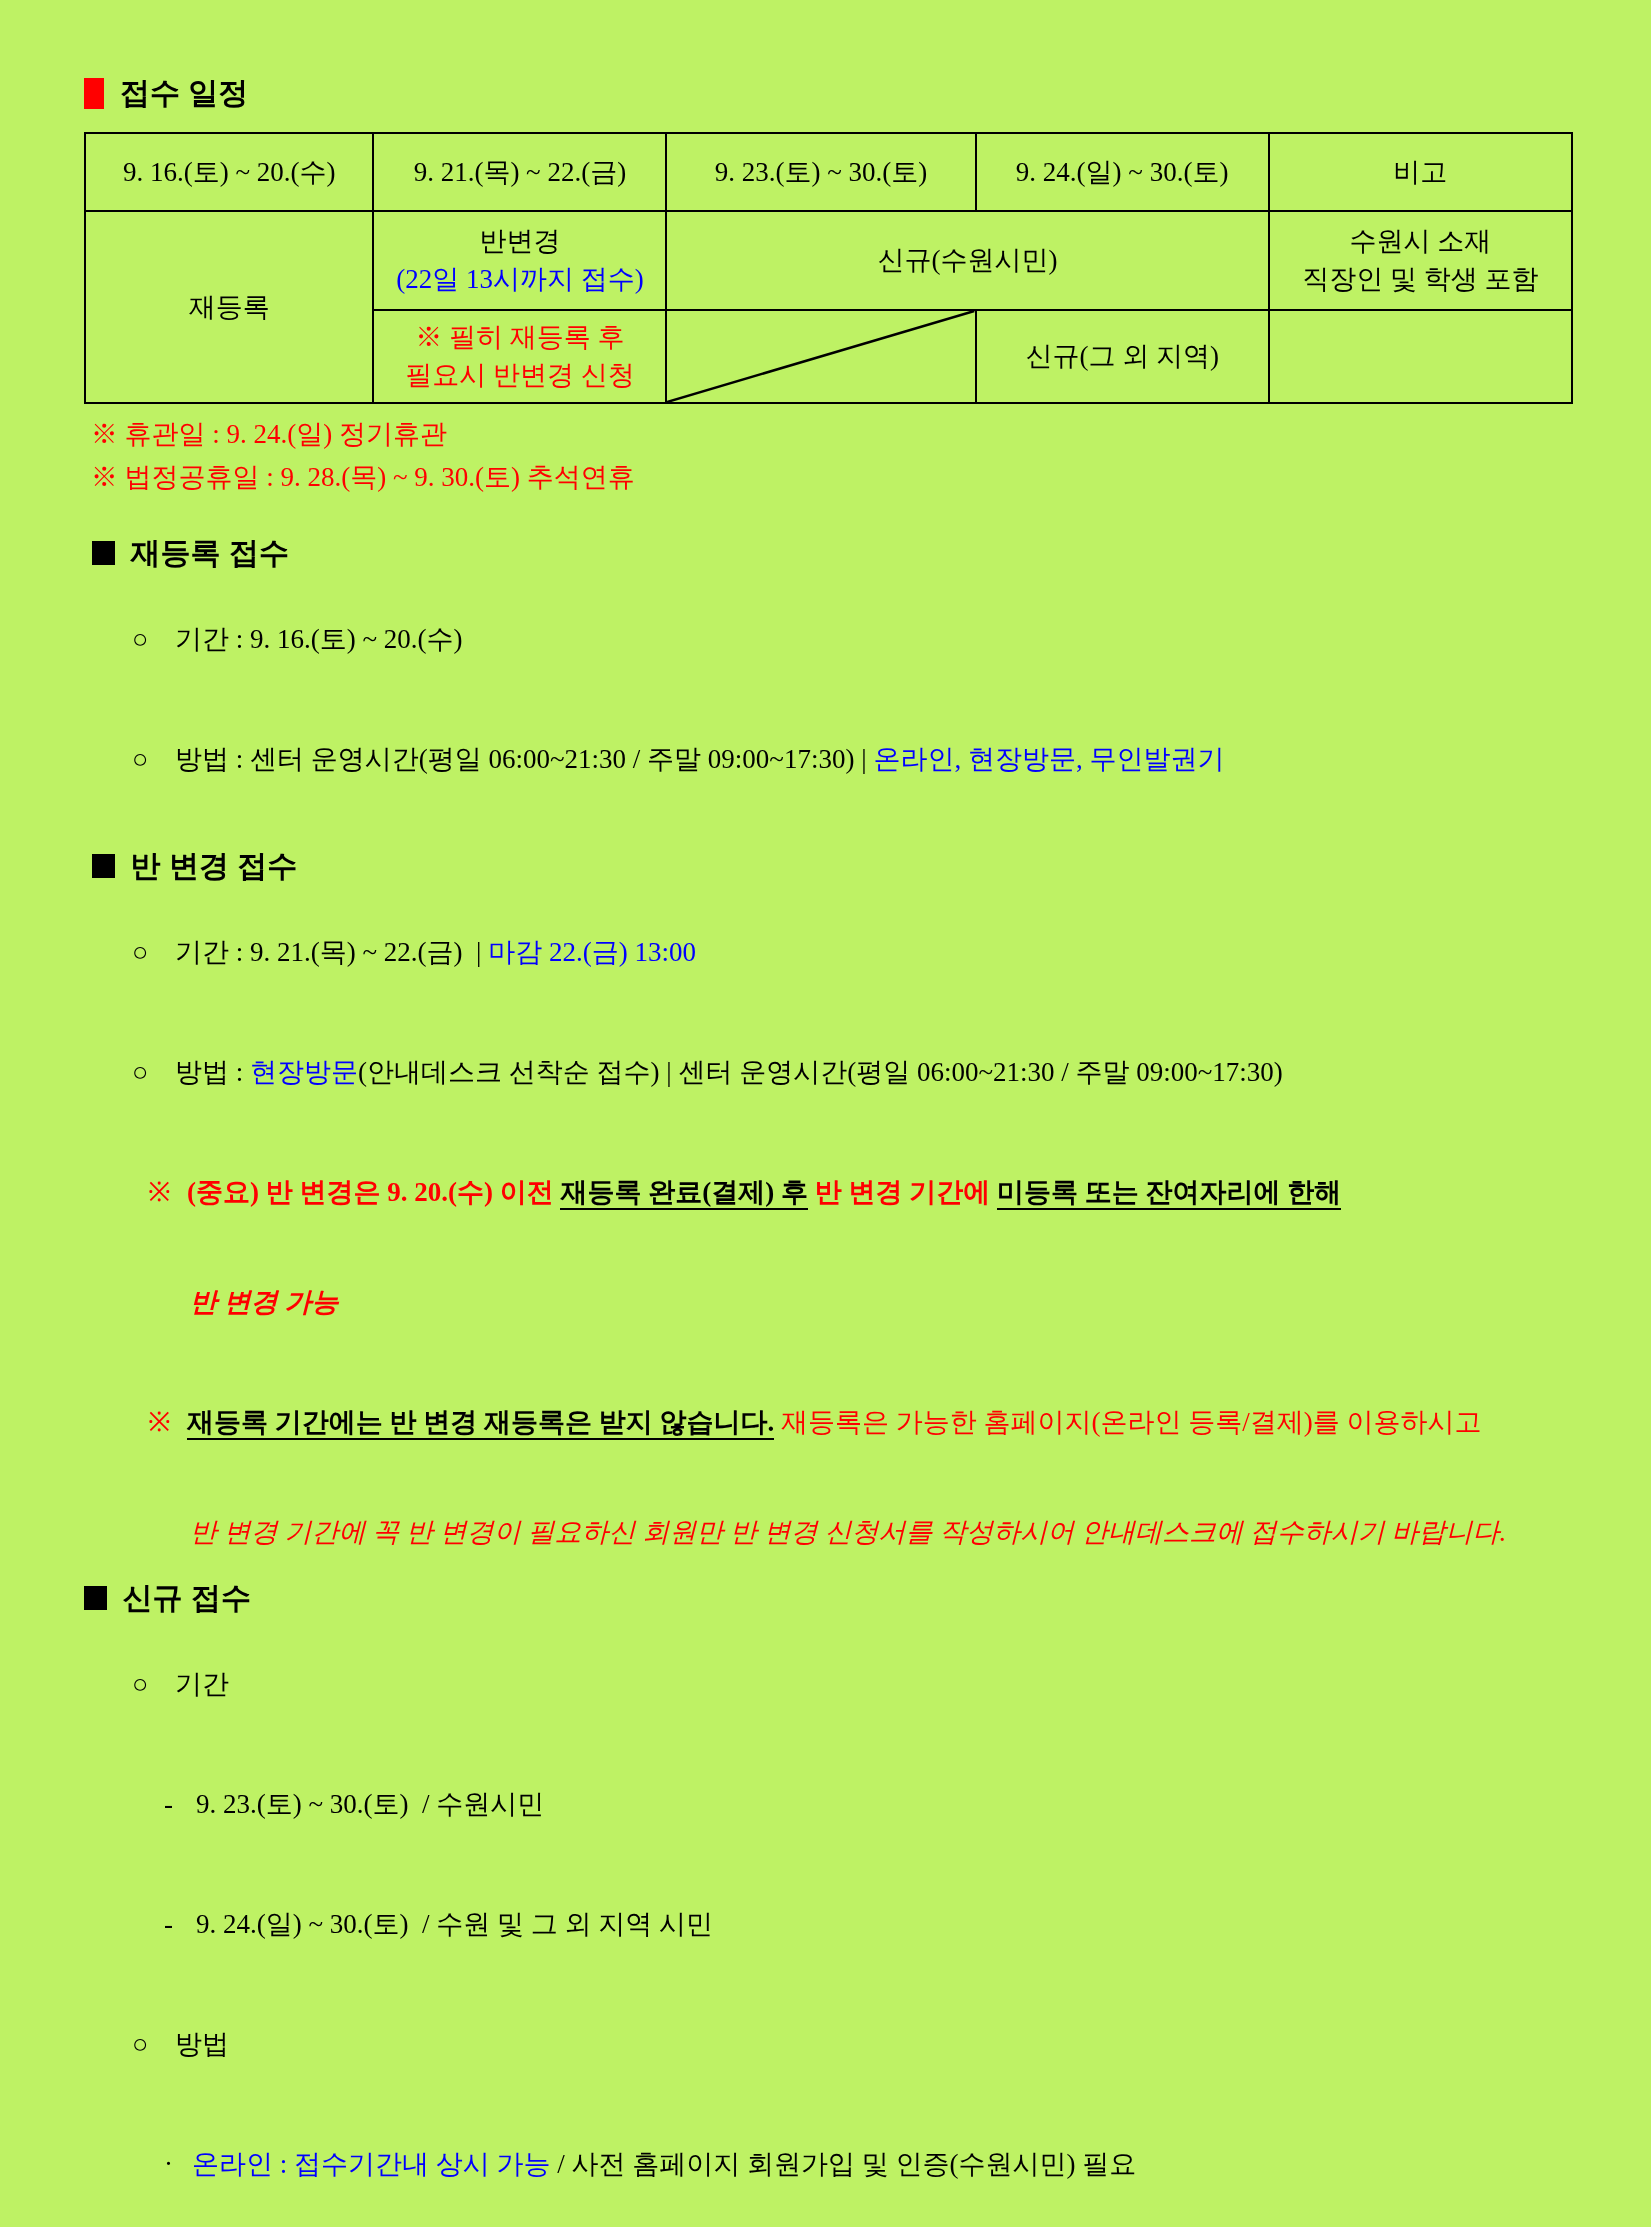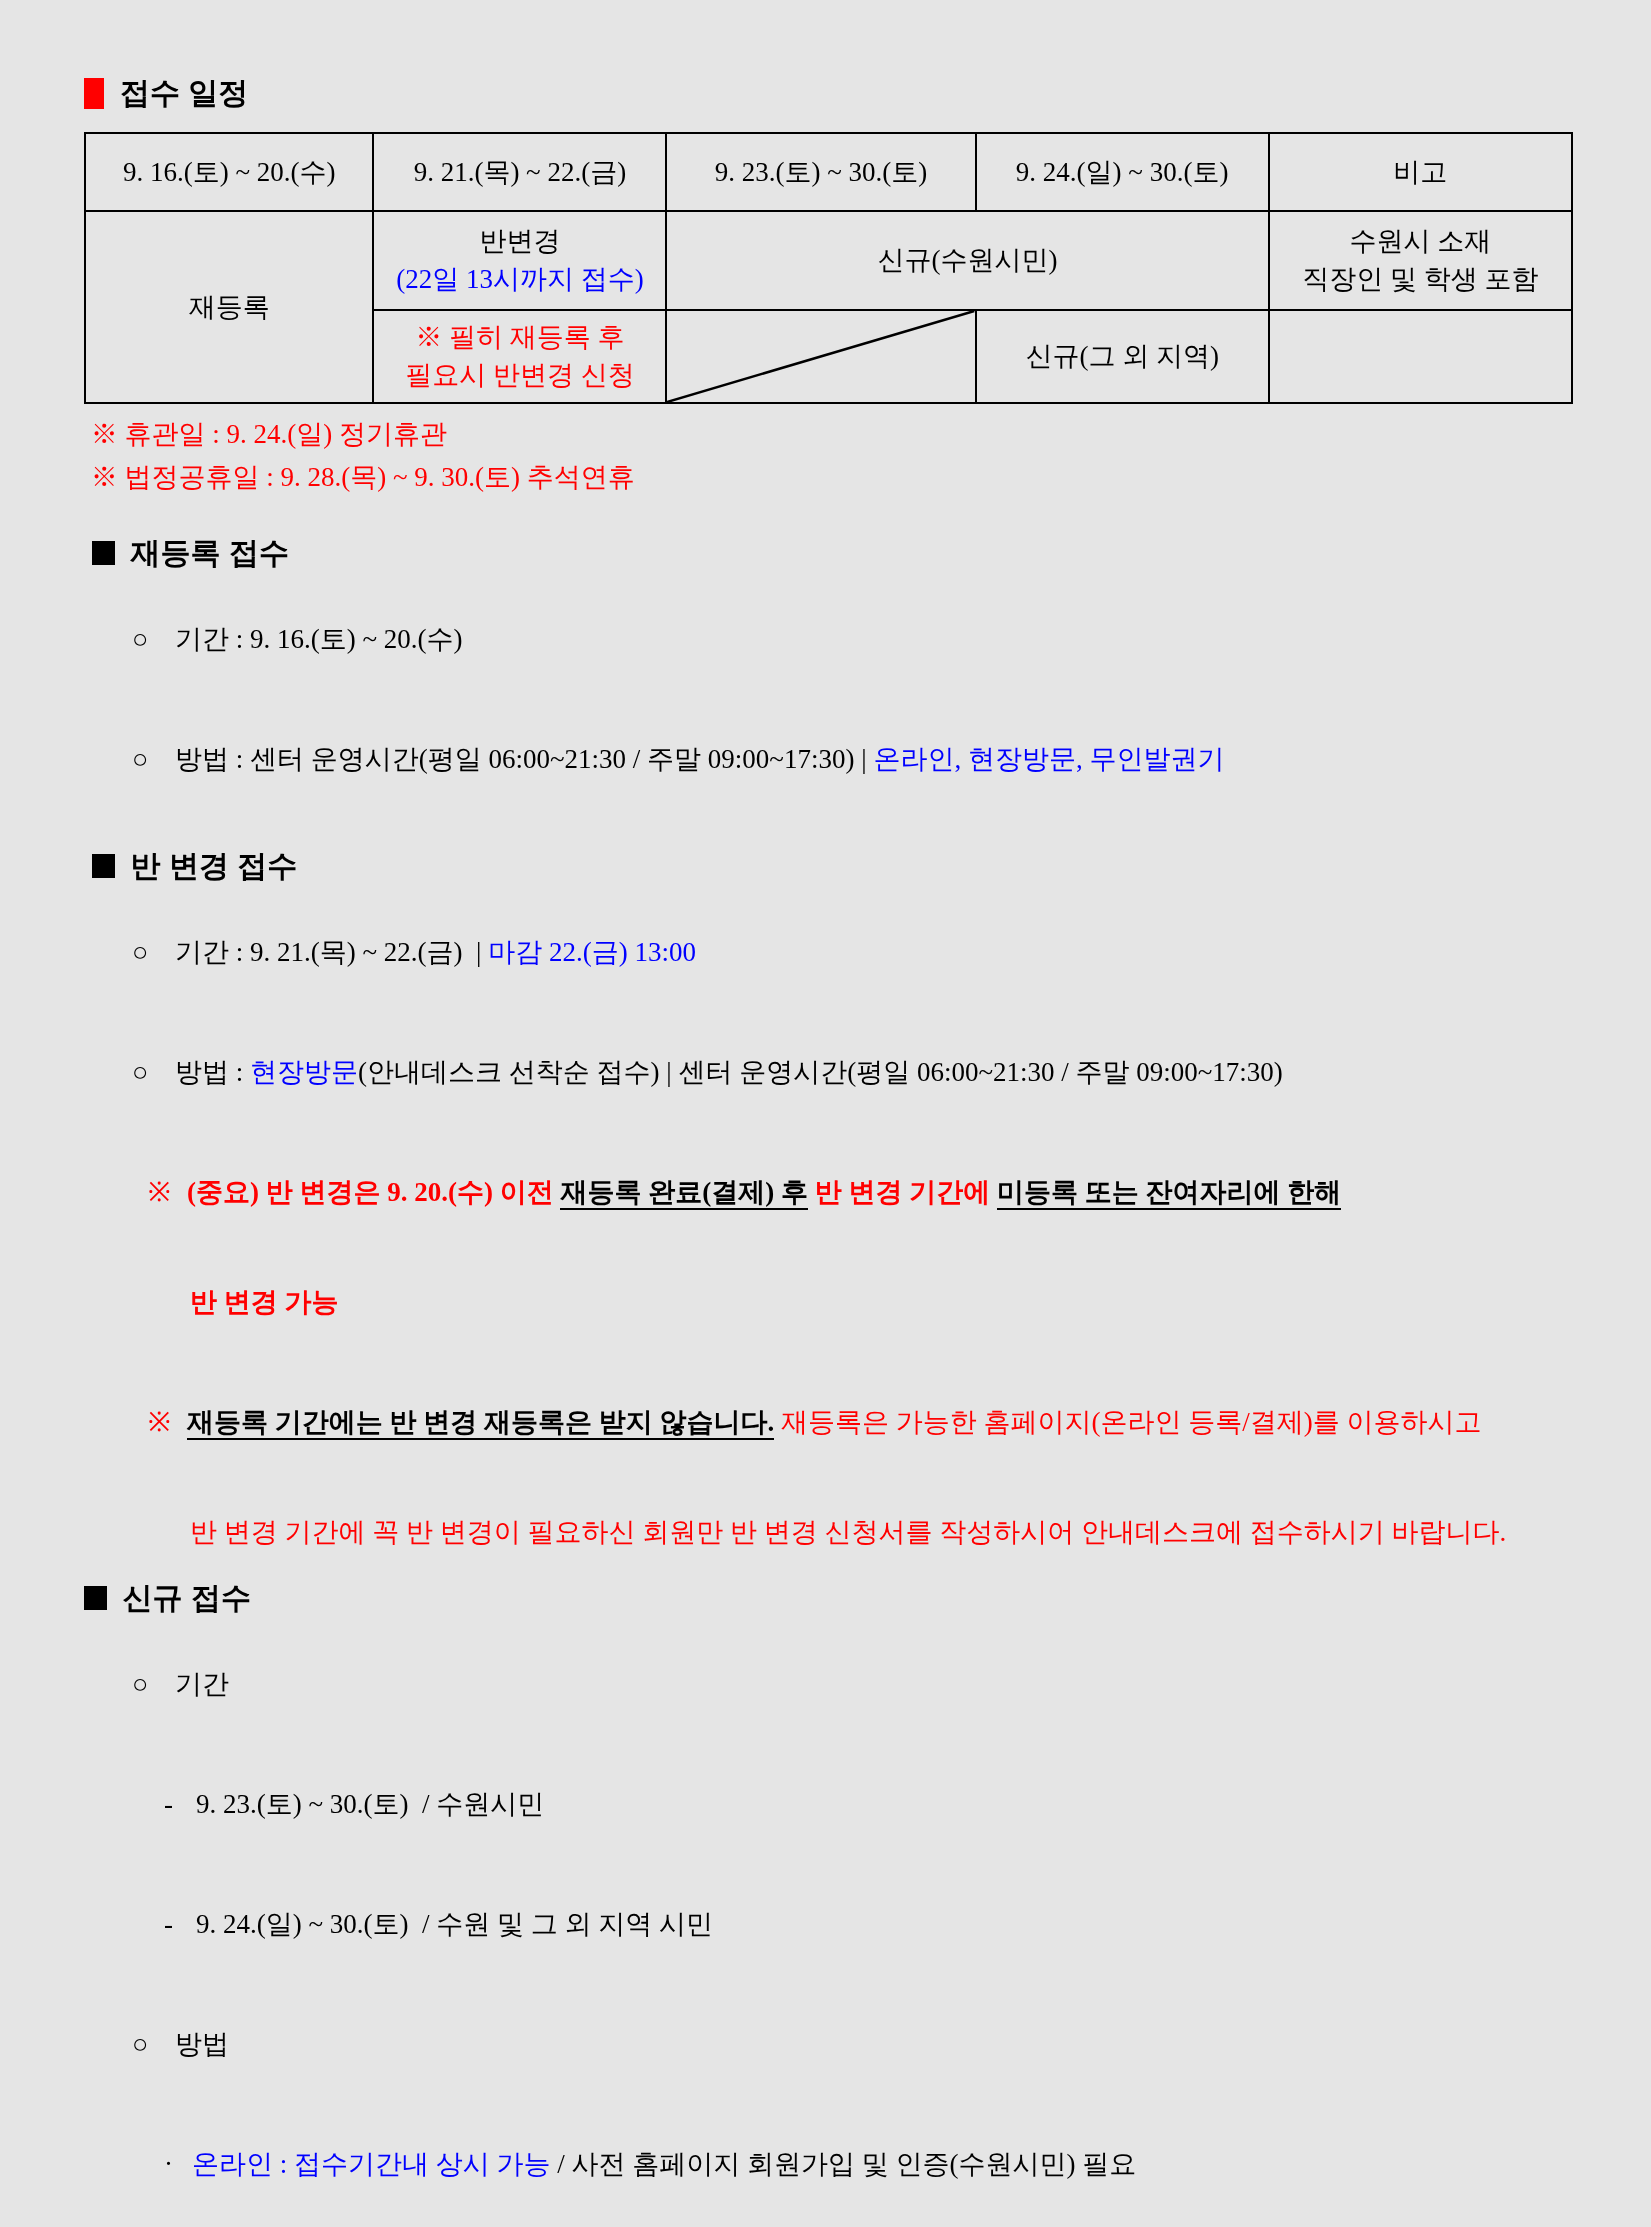--- a/index.html
+++ b/index.html
@@ -1,21 +1,21 @@
 <!DOCTYPE html>
 <html style="font-size:10.7px"><head>
 <meta charset="utf-8">
 <style>
   html,body{margin:0;padding:0;background:#ffffff;}
   .page{
     position:relative;
     width:1652px;height:2227px;
     box-sizing:border-box;
     padding:77px 79px 0 84px;
-    background:#e5e5e5;
+    background:#bef264;
     font-family:"Liberation Serif","DejaVu Serif",serif;
     font-size:27px;color:#000;
     overflow:hidden;
   }
   
   .sec-head{
     display:flex;align-items:center;gap:16px;
     font-family:"Liberation Sans","DejaVu Sans",sans-serif;
     font-weight:bold;font-size:30px;line-height:32px;
   }
@@ -40,21 +40,21 @@
   .line{margin-top:21px;line-height:33px;white-space:pre-wrap;}
   .line.tight{margin-top:10.7px;}
   .rnote{margin-top:12px;line-height:37px;white-space:pre-wrap;padding-left:6.7px;}
   .rnote.tight{margin-top:6.7px;}
   .s-gap{margin-top:41px;margin-left:8px;}
   .s-gap2{}
   .ind-b{padding-left:21px;}       
   .ind-dash{padding-left:53px;}    
   .ind-dot{padding-left:53px;}     
   .ind-ref{padding-left:37px;}    
-  .ind-cont{padding-left:79px;}
+  .ind-cont{padding-left:79px;font-style:italic;}
   .bullet{display:inline-block;width:43px;}
   .bullet.sm{width:32px;}
   .bullet.dotb{width:28px;}
   .mark{display:inline-block;width:39px;}
   .red{color:#ff0000;}
   .blue{color:#0000ff;}
   .b{font-weight:bold;}
   .u{border-bottom:2px solid #000;padding-bottom:0.7px;}
 </style>
 </head>

